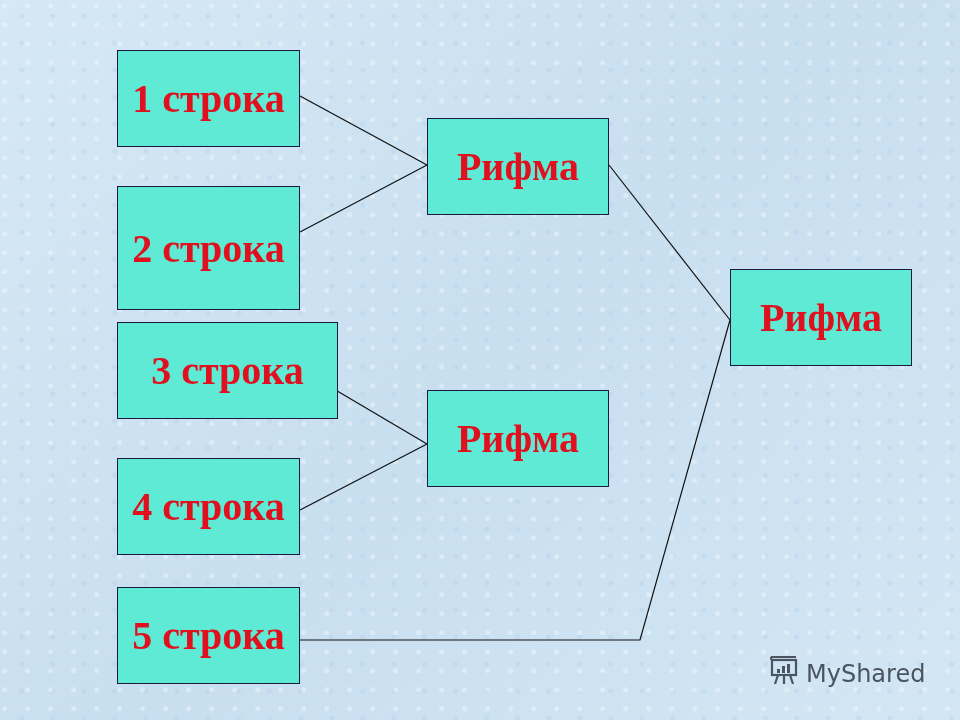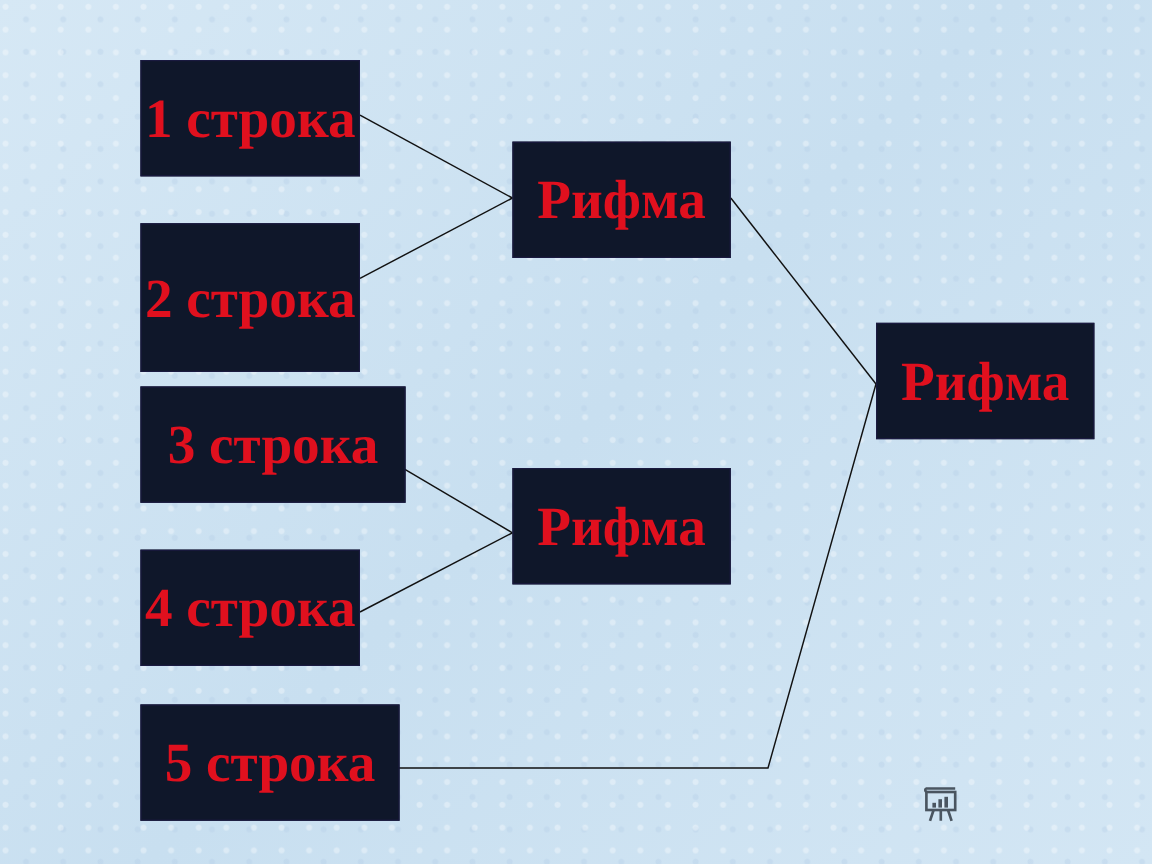--- a/index.html
+++ b/index.html
@@ -8,27 +8,27 @@
       background: #cfe3f2;
       background-image:
         radial-gradient(circle at 20% 30%, rgba(255,255,255,0.35) 0 2px, transparent 3px),
         radial-gradient(circle at 70% 60%, rgba(180,205,230,0.35) 0 2px, transparent 3px),
         linear-gradient(135deg, #d6e8f5 0%, #c8dff0 50%, #d3e6f4 100%);
       background-size: 23px 19px, 31px 27px, 100% 100%;
       font-family: "Liberation Serif", serif;
     }
     .box {
       position: absolute;
-      background: #0f172a;
+      background: #5eead4;
       border: 1.5px solid #1a1a40;
       box-sizing: border-box;
       display: flex; align-items: center; justify-content: center;
       color: #e0101e;
       font-weight: bold;
-      font-size: 46px;
+      font-size: 40px;
       white-space: nowrap;
     }
     svg.lines { position: absolute; left: 0; top: 0; }
     .watermark {
       position: absolute; left: 768px; top: 656px;
       display: flex; align-items: center; gap: 6px;
       color: #4a5560; font-family: "DejaVu Sans", sans-serif; font-size: 24px;
     }
   </style>
 </head>
@@ -50,21 +50,21 @@
 </div>
 <div class="box" style="left:117px;top:186px;width:183px;height:124px;">
   <span>2 строка</span>
 </div>
 <div class="box" style="left:117px;top:322px;width:221px;height:97px;">
   <span>3 строка</span>
 </div>
 <div class="box" style="left:117px;top:458px;width:183px;height:97px;justify-content:center;">
   <span>4 строка</span>
 </div>
-<div class="box" style="left:117px;top:587px;width:216px;height:97px;">
+<div class="box" style="left:117px;top:587px;width:183px;height:97px;">
   <span>5 строка</span>
 </div>
 
 <div class="box" style="left:427px;top:118px;width:182px;height:97px;">
   <span>Рифма</span>
 </div>
 <div class="box" style="left:427px;top:390px;width:182px;height:97px;">
   <span>Рифма</span>
 </div>
 <div class="box" style="left:730px;top:269px;width:182px;height:97px;">
@@ -81,13 +81,14 @@
         <line x1="16" y1="19" x2="16" y2="28"></line>
         <line x1="22" y1="19" x2="25" y2="28"></line>
       </g>
       <g fill="#4a5560">
         <rect x="9" y="13" width="3" height="4"></rect>
         <rect x="14" y="10" width="3" height="7"></rect>
         <rect x="19" y="8" width="3" height="9"></rect>
       </g>
     </svg>
   </span>
+  <span>MyShared</span>
 </div>
 
 </body></html>

